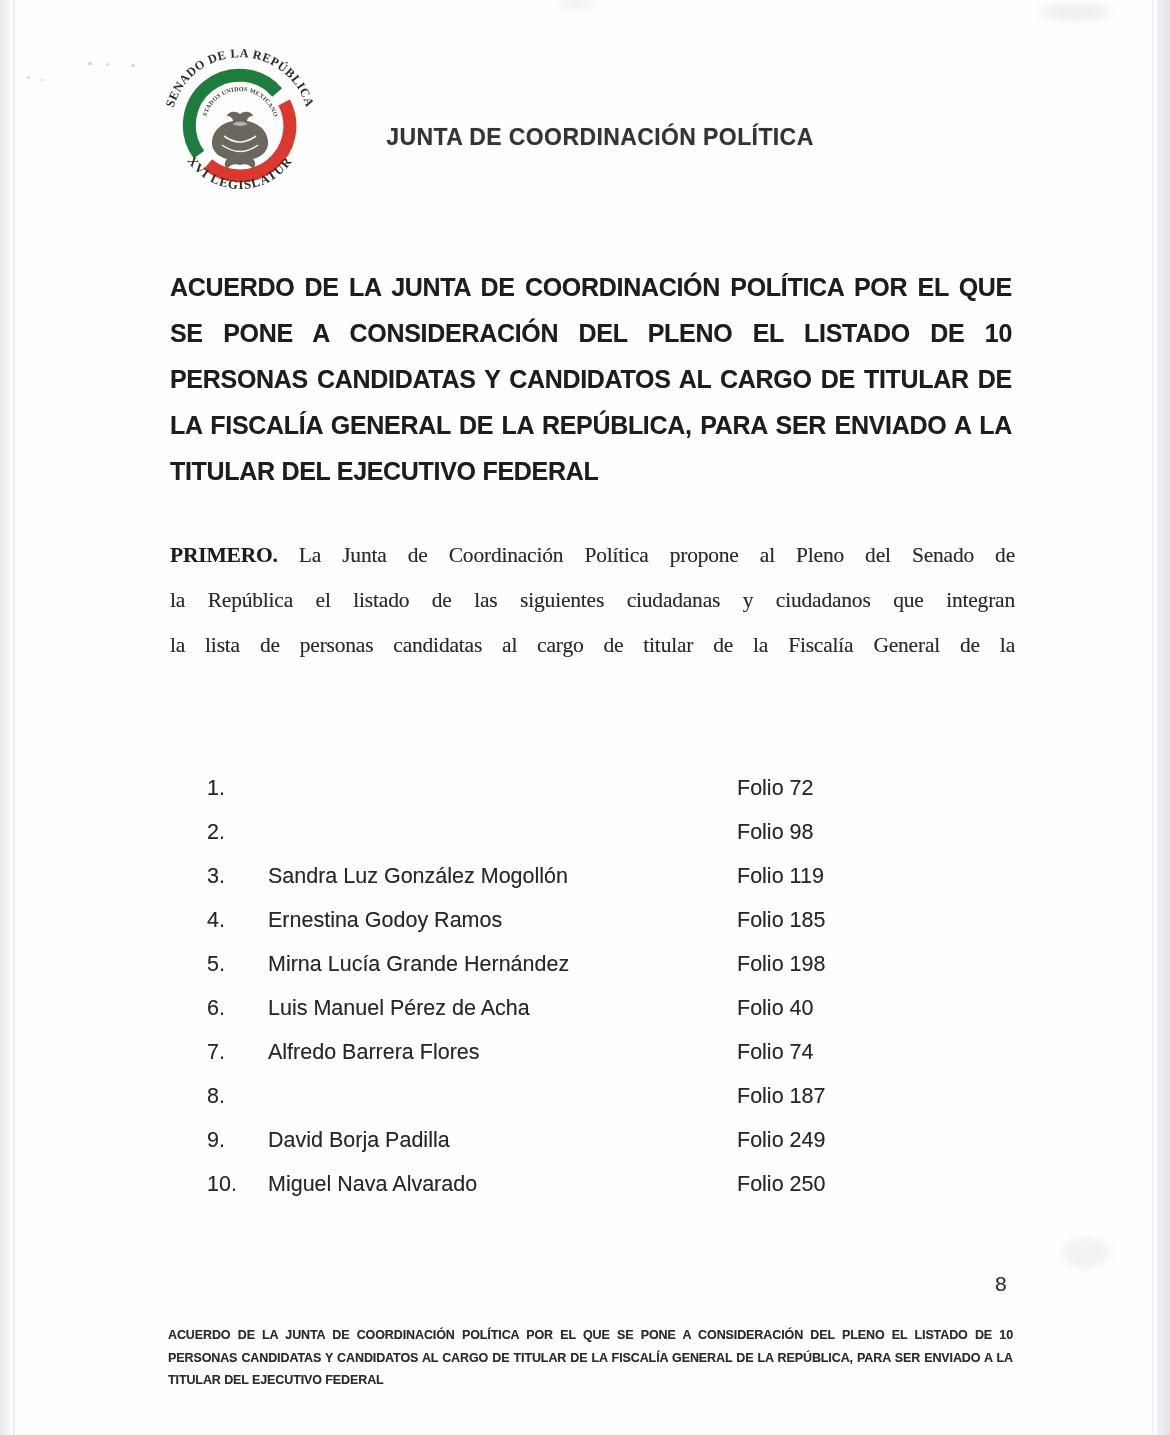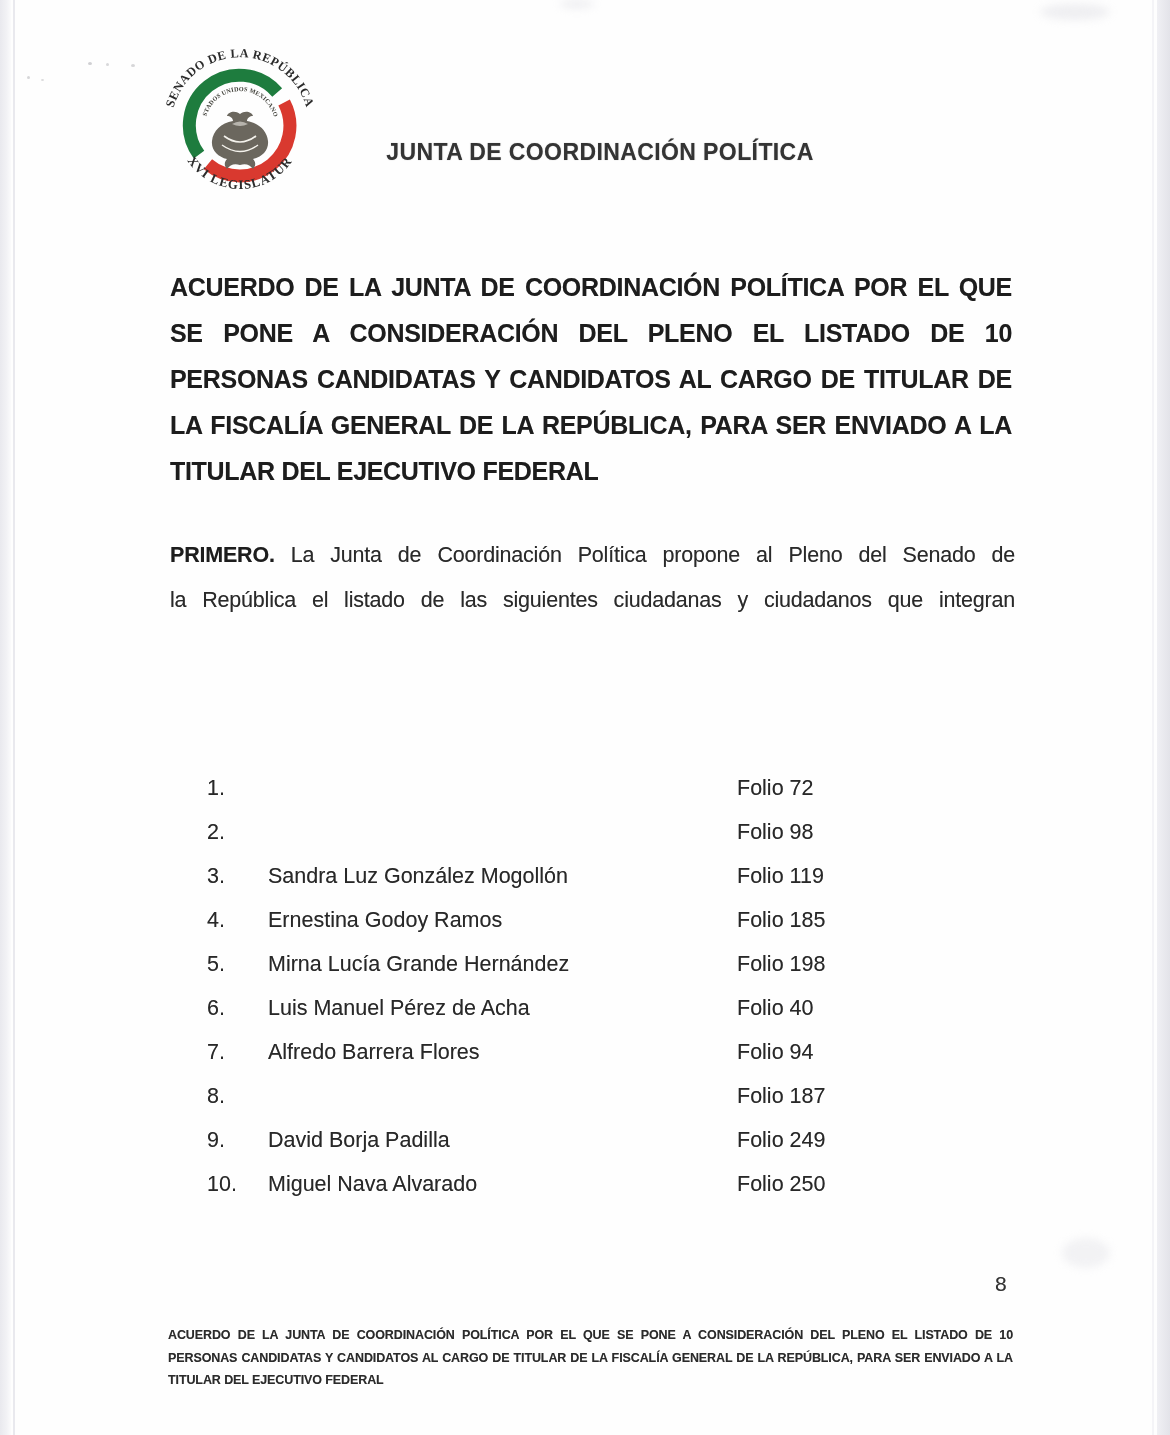--- a/index.html
+++ b/index.html
@@ -19,35 +19,35 @@
   .edge-right-band{position:absolute;left:1157px;top:0;width:13px;height:1435px;
     background:linear-gradient(90deg,#f0f0f4 0%,#e3e3e9 100%);}
   .edge-right-line{position:absolute;left:1152px;top:0;width:2px;height:1435px;
     background:#ededf2;opacity:.6;}
   .speck{position:absolute;background:#9a9aa0;border-radius:50%;}
   .smudge{position:absolute;border-radius:50%;background:#dcdce2;filter:blur(4px);}
 
   
   .logo{position:absolute;left:152px;top:48px;width:176px;height:160px;}
   .org-title{
-    position:absolute;left:360px;top:139px;width:480px;
+    position:absolute;left:360px;top:124px;width:480px;
     text-align:center;font-size:23px;font-weight:bold;letter-spacing:.4px;
     color:#343434;text-shadow:0 0 1px rgba(80,80,80,.5);
   }
 
   
   .doc-title{position:absolute;left:170px;top:264px;width:842px;
     font-size:25px;font-weight:bold;letter-spacing:-0.3px;color:#1d1d1d;}
   .tline{height:46px;line-height:46px;text-align:justify;text-align-last:justify;
     white-space:nowrap;}
   .tline.last{text-align-last:left;}
 
   
   .para{position:absolute;left:170px;top:533px;width:845px;
-    font-size:21.5px;color:#2a2a2a;letter-spacing:-0.2px;}
+    font-size:21.5px;color:#2a2a2a;letter-spacing:-0.2px;font-family:Liberation Serif, serif;}
   .pline{height:45px;line-height:45px;text-align:justify;text-align-last:justify;
     white-space:nowrap;}
   .pline.last{text-align-last:left;}
   .lead{font-weight:bold;color:#1d1d1d;}
 
   
   .list{position:absolute;left:170px;top:766px;width:845px;font-size:21.5px;
     color:#282828;}
   .row{position:relative;height:44px;line-height:44px;}
   .row .num{position:absolute;left:37px;}
@@ -114,20 +114,21 @@
   <div class="tline">ACUERDO DE LA JUNTA DE COORDINACIÓN POLÍTICA POR EL QUE</div>
   <div class="tline">SE PONE A CONSIDERACIÓN DEL PLENO EL LISTADO DE 10</div>
   <div class="tline">PERSONAS CANDIDATAS Y CANDIDATOS AL CARGO DE TITULAR DE</div>
   <div class="tline">LA FISCALÍA GENERAL DE LA REPÚBLICA, PARA SER ENVIADO A LA</div>
   <div class="tline last">TITULAR DEL EJECUTIVO FEDERAL</div>
 </div>
 
 <div class="para soft">
   <div class="pline"><span class="lead">PRIMERO.</span><span> La Junta de Coordinación Política propone al Pleno del Senado de</span></div>
   <div class="pline">la República el listado de las siguientes ciudadanas y ciudadanos que integran</div>
+  <div class="pline">la lista de personas candidatas al cargo de titular de la Fiscalía General de la</div>
 </div>
 
 <div class="list soft">
   <div class="row">
     <span class="num">1.</span>
     <span class="folio">Folio 72</span>
   </div>
   <div class="row">
     <span class="num">2.</span>
     <span class="folio">Folio 98</span>
@@ -148,21 +149,21 @@
     <span class="folio">Folio 198</span>
   </div>
   <div class="row">
     <span class="num">6.</span>
     <span class="name">Luis Manuel Pérez de Acha</span>
     <span class="folio">Folio 40</span>
   </div>
   <div class="row">
     <span class="num">7.</span>
     <span class="name">Alfredo Barrera Flores</span>
-    <span class="folio">Folio 94</span>
+    <span class="folio">Folio 74</span>
   </div>
   <div class="row">
     <span class="num">8.</span>
     <span class="folio">Folio 187</span>
   </div>
   <div class="row">
     <span class="num">9.</span>
     <span class="name">David Borja Padilla</span>
     <span class="folio">Folio 249</span>
   </div>

